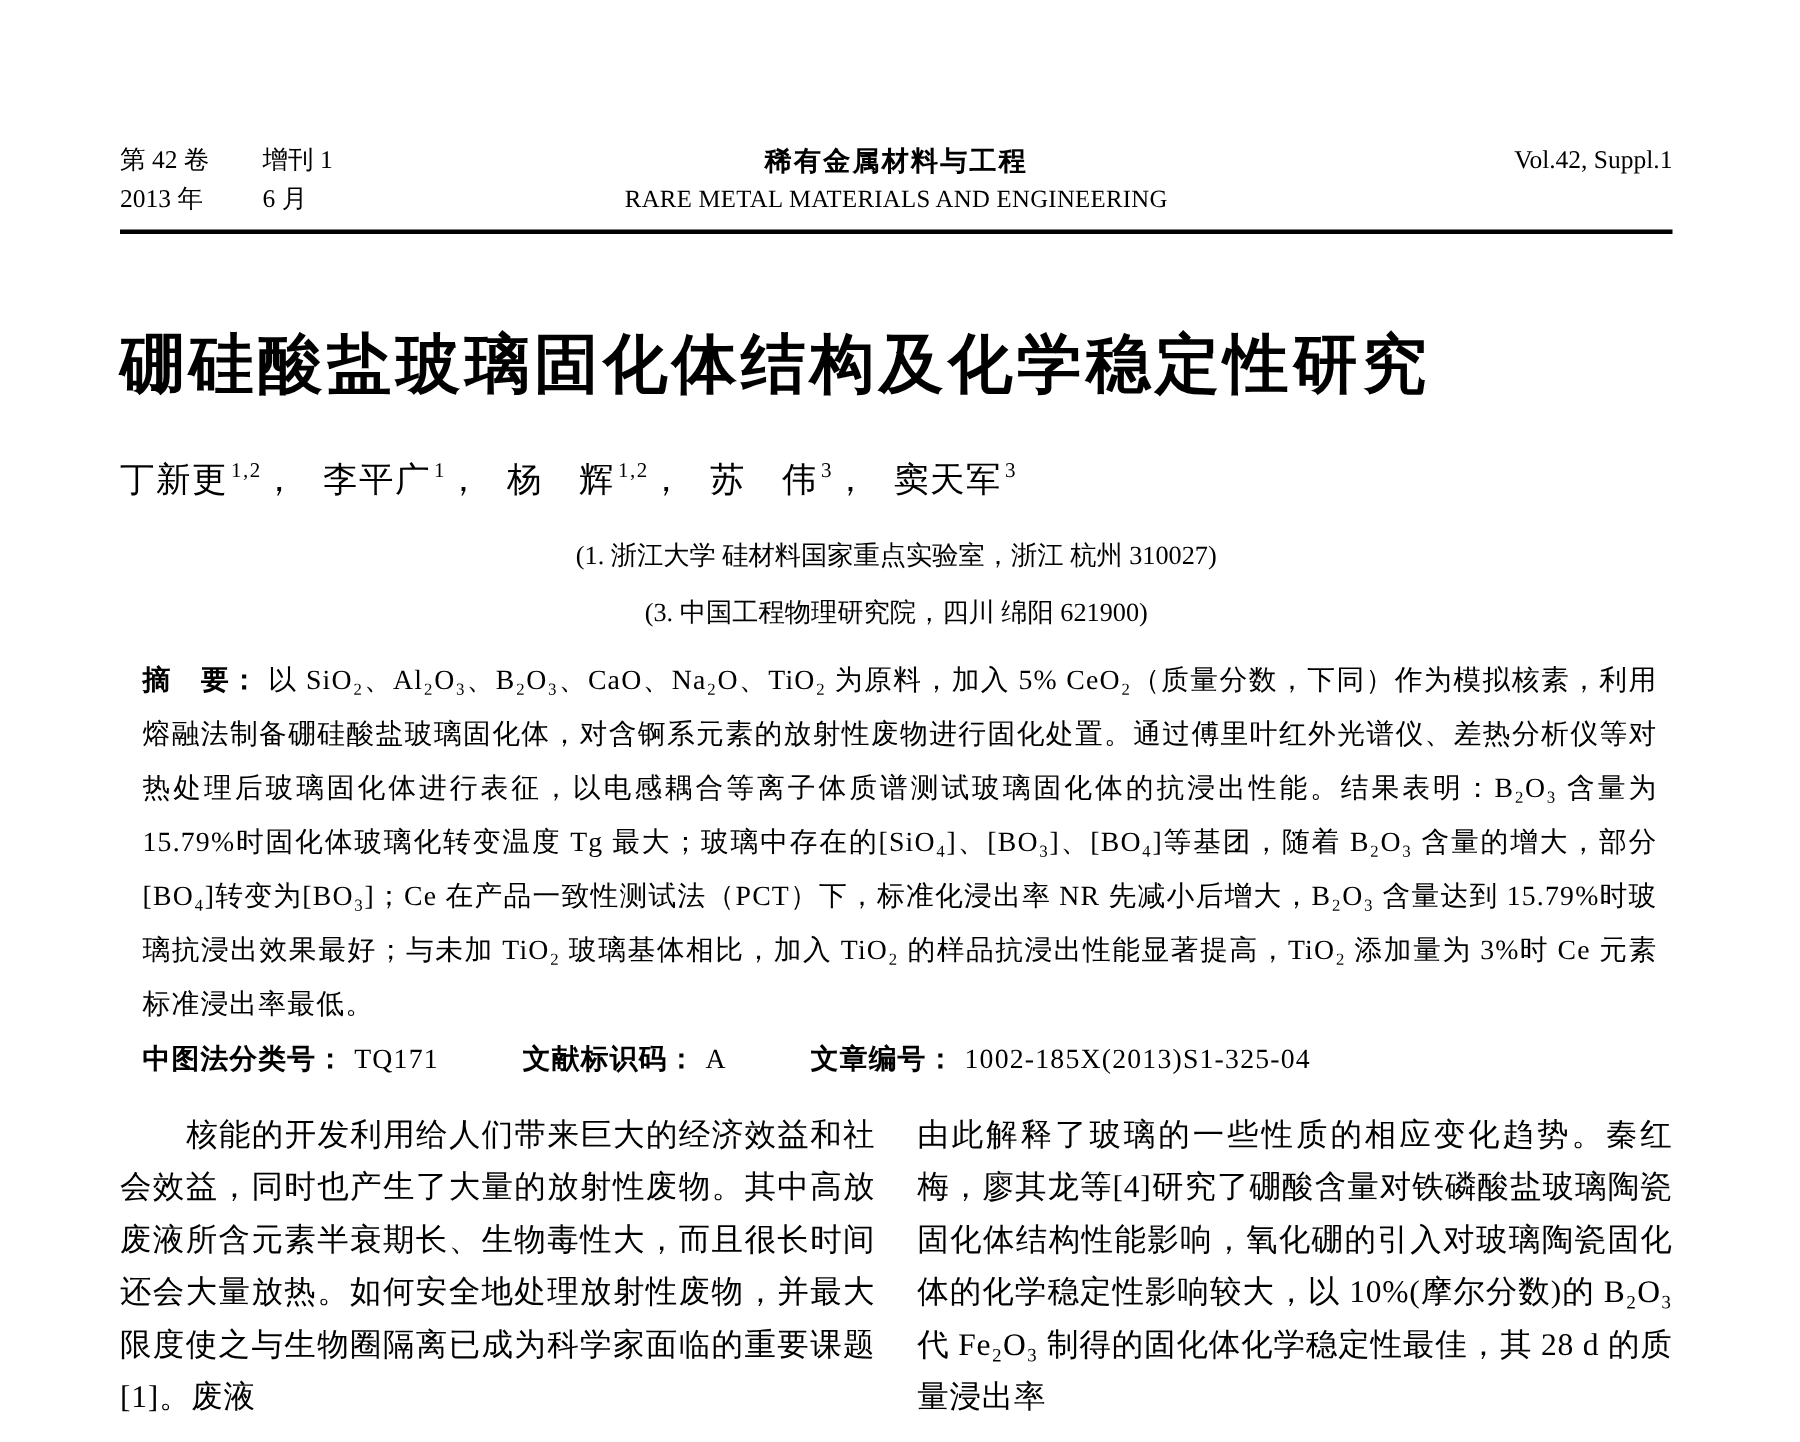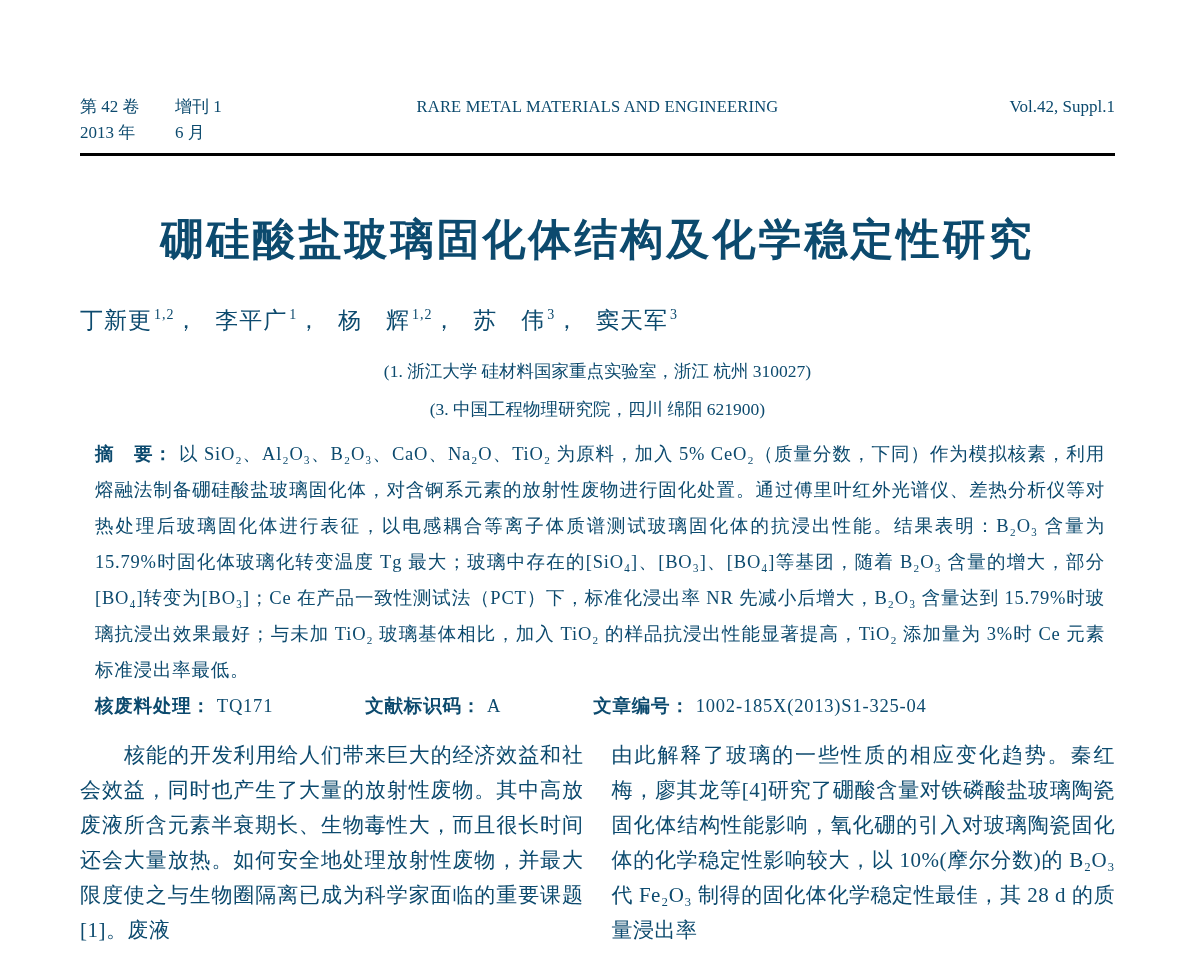--- a/index.html
+++ b/index.html
@@ -2,60 +2,59 @@
 <html lang="zh"><head>
 <meta charset="utf-8">
 <style>
   * { margin:0; padding:0; box-sizing:border-box; }
   html, body { background:#ffffff; }
   .page {
     position:relative;
     width:1200px; height:961px;
     margin:0 auto;
     background:#ffffff;
-    color:#0c4a6e;
+    color:#000000;
     overflow:hidden;
     font-family:"Liberation Serif","DejaVu Serif",serif;
   }
   .content { padding:94px 85px 0 80px; }
 
   
   .masthead { display:flex; align-items:flex-start; font-size:17px; line-height:26px; }
   .mh-left  { width:235px; }
   .mh-row   { display:flex; }
   .mh-row .c1 { width:95px; }
   .mh-center { flex:1; text-align:center; }
   .mh-cn { font-family:"Liberation Sans","DejaVu Sans",sans-serif; font-weight:bold; font-size:18px; letter-spacing:1.5px; }
   .mh-en { font-size:16.5px; letter-spacing:0.2px; }
   .mh-right { width:235px; text-align:right; }
   .rule { height:3px; background:#000; margin-top:7px; }
 
   
   .title {
     margin-top:60px;
-    text-align:center;
-    font-family:Liberation Mono, monospace;
+    font-family:Liberation Sans, sans-serif;
     font-weight:bold;
     font-size:43px;
     line-height:54px;
     letter-spacing:3px;
     white-space:nowrap;
   }
   .authors { margin-top:28px; font-size:23px; line-height:34px; letter-spacing:1px; }
   .authors sup { font-size:14px; margin-left:2px; }
   .asep { margin-right:10px; }
   .affiliations { margin-top:14px; text-align:center; font-size:17.5px; line-height:38px; }
 
   
   .frontmatter { margin:8px 10px 0 15px; }
   .frontmatter p { font-size:18.5px; line-height:36px; letter-spacing:0.8px; text-align:justify; }
   .blabel { font-family:"Liberation Sans","DejaVu Sans",sans-serif; font-weight:bold; margin-right:6px; }
   .meta-line { white-space:nowrap; }
   .meta-pair { display:inline-block; }
-  .meta-pair + .meta-pair { margin-left:92px; }
+  .meta-pair + .meta-pair { margin-left:56px; }
   .meta-pair b { font-family:"Liberation Sans","DejaVu Sans",sans-serif; font-weight:bold; margin-right:6px; }
 
   
   .columns { display:flex; gap:28px; margin-top:14px; }
   .col { flex:1; min-width:0; }
   .col p {
     font-size:21px;
     line-height:35px;
     letter-spacing:0.5px;
     text-align:justify;
@@ -73,20 +72,21 @@
         <div class="mh-row">
           <span class="c1">第 42 卷</span>
           <span>增刊 1</span>
         </div>
         <div class="mh-row">
           <span class="c1">2013 年</span>
           <span>6 月</span>
         </div>
       </div>
       <div class="mh-center">
+        <div class="mh-cn">稀有金属材料与工程</div>
         <div class="mh-en">RARE METAL MATERIALS AND ENGINEERING</div>
       </div>
       <div class="mh-right">
         <div>Vol.42, Suppl.1</div>
       </div>
     </div>
     <div class="rule"></div>
 
     <h1 class="title">硼硅酸盐玻璃固化体结构及化学稳定性研究</h1>
 
@@ -99,21 +99,21 @@
     </div>
 
     <div class="affiliations">
       <div>(1. 浙江大学 硅材料国家重点实验室，浙江 杭州 310027)</div>
       <div>(3. 中国工程物理研究院，四川 绵阳 621900)</div>
     </div>
 
     <div class="frontmatter">
       <p><b class="blabel">摘　要：</b><span>以 SiO₂、Al₂O₃、B₂O₃、CaO、Na₂O、TiO₂ 为原料，加入 5% CeO₂（质量分数，下同）作为模拟核素，利用熔融法制备硼硅酸盐玻璃固化体，对含锕系元素的放射性废物进行固化处置。通过傅里叶红外光谱仪、差热分析仪等对热处理后玻璃固化体进行表征，以电感耦合等离子体质谱测试玻璃固化体的抗浸出性能。结果表明：B₂O₃ 含量为 15.79%时固化体玻璃化转变温度 Tg 最大；玻璃中存在的[SiO₄]、[BO₃]、[BO₄]等基团，随着 B₂O₃ 含量的增大，部分[BO₄]转变为[BO₃]；Ce 在产品一致性测试法（PCT）下，标准化浸出率 NR 先减小后增大，B₂O₃ 含量达到 15.79%时玻璃抗浸出效果最好；与未加 TiO₂ 玻璃基体相比，加入 TiO₂ 的样品抗浸出性能显著提高，TiO₂ 添加量为 3%时 Ce 元素标准浸出率最低。</span></p>
       <p class="meta-line">
-        <span class="meta-pair"><b>核废料处理：</b><span>TQ171</span></span><span class="meta-pair"><b>文献标识码：</b><span>A</span></span><span class="meta-pair"><b>文章编号：</b><span>1002-185X(2013)S1-325-04</span></span>
+        <span class="meta-pair"><b>中图法分类号：</b><span>TQ171</span></span><span class="meta-pair"><b>文献标识码：</b><span>A</span></span><span class="meta-pair"><b>文章编号：</b><span>1002-185X(2013)S1-325-04</span></span>
       </p>
     </div>
 
     <div class="columns">
       <div class="col">
         <p class="p-indent">核能的开发利用给人们带来巨大的经济效益和社会效益，同时也产生了大量的放射性废物。其中高放废液所含元素半衰期长、生物毒性大，而且很长时间还会大量放热。如何安全地处理放射性废物，并最大限度使之与生物圈隔离已成为科学家面临的重要课题[1]。废液</p>
       </div>
       <div class="col">
         <p>由此解释了玻璃的一些性质的相应变化趋势。秦红梅，廖其龙等[4]研究了硼酸含量对铁磷酸盐玻璃陶瓷固化体结构性能影响，氧化硼的引入对玻璃陶瓷固化体的化学稳定性影响较大，以 10%(摩尔分数)的 B₂O₃ 代 Fe₂O₃ 制得的固化体化学稳定性最佳，其 28 d 的质量浸出率</p>
       </div>

